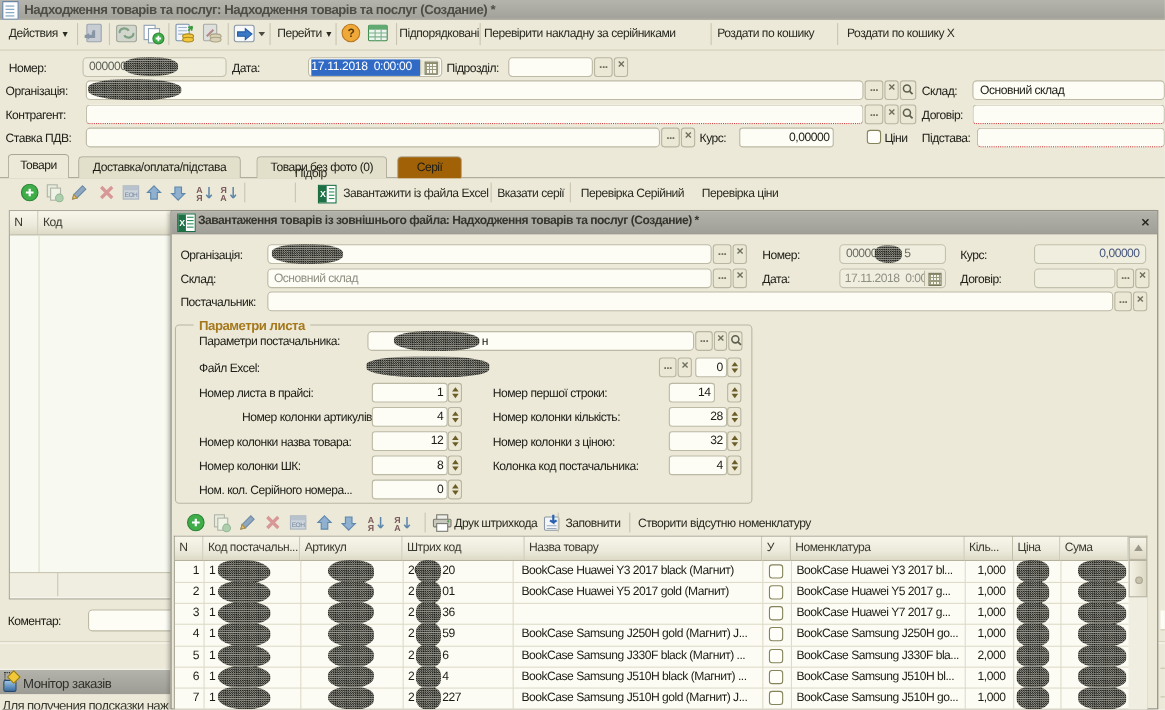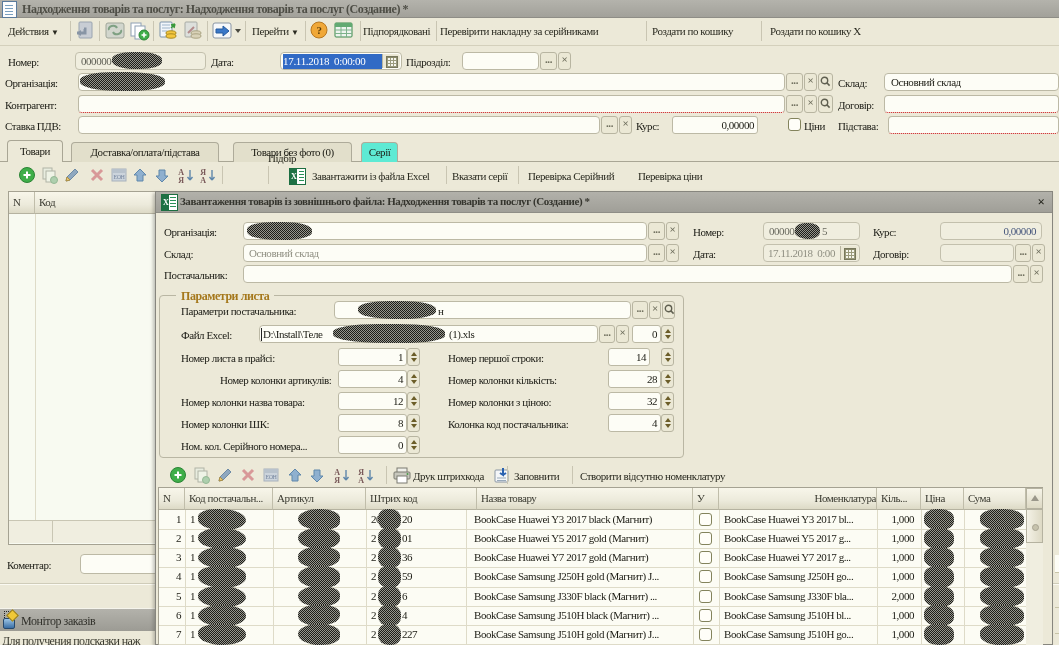--- a/index.html
+++ b/index.html
@@ -1,16 +1,16 @@
 <!DOCTYPE html>
 <html><head><meta charset="utf-8">
 <style>
 html,body{margin:0;padding:0;}
 #root{position:relative;width:1059px;height:645px;overflow:hidden;
-  background:#ece9d8;font-family:Liberation Serif, serif;font-size:11px;color:#1c1c14;letter-spacing:-0.45px;}
+  background:#ece9d8;font-family:Liberation Sans, sans-serif;font-size:11px;color:#1c1c14;letter-spacing:-0.45px;}
 .abs{position:absolute;}
 .lbl{position:absolute;white-space:nowrap;color:#21211a;}
 .fld{position:absolute;background:#fdfdf6;border:1px solid #bcb9a5;border-radius:4px;box-sizing:border-box;}
 .fldd{position:absolute;background:#f0eedf;border:1px solid #c3c0ad;border-radius:4px;box-sizing:border-box;color:#6b6b60;}
 .fbtn{position:absolute;background:#ebe8d5;border:1px solid #b8b5a1;border-radius:3px;box-sizing:border-box;
   color:#6f6f5e;text-align:center;font-weight:bold;}
 .sep{position:absolute;width:1px;background:#c9c5b2;}
 .blob{position:absolute;background:
   repeating-conic-gradient(#1d1d18 0% 25%, #96968e 0% 50%) 0 0/2px 2px;
   border-radius:40% 44% 42% 46%;}
@@ -158,21 +158,21 @@
 <div class="num" style="left:672px;top:116px;width:86px;height:18px;">0,00000</div>
 <div class="chk" style="left:788px;top:118px;"></div>
 <div class="lbl" style="left:804px;top:120px;">Ціни</div>
 <div class="lbl" style="left:838px;top:120px;">Підстава:</div>
 <div class="fld" style="left:888px;top:116px;width:171px;height:18px;border-bottom:1px dotted #c00000;"></div>
 
 <div class="abs" style="left:0;top:161px;width:1059px;height:1px;background:#a9a695;"></div>
 <div class="abs" style="left:7px;top:140px;width:56px;height:22px;background:#ece9d8;border:1px solid #a9a695;border-bottom:none;border-radius:4px 4px 0 0;padding:4px 0 0 0;text-align:center;box-sizing:border-box;z-index:2;">Товари</div>
 <div class="abs" style="left:71px;top:142px;width:148px;height:20px;background:#e2dfcb;border:1px solid #aeab9a;border-bottom:none;border-radius:4px 4px 0 0;padding:3px 0 0 0;text-align:center;box-sizing:border-box;">Доставка/оплата/підстава</div>
 <div class="abs" style="left:233px;top:142px;width:119px;height:20px;background:#e2dfcb;border:1px solid #aeab9a;border-bottom:none;border-radius:4px 4px 0 0;padding:3px 0 0 0;text-align:center;box-sizing:border-box;">Товари без фото (0)</div>
-<div class="abs" style="left:361px;top:142px;width:37px;height:20px;background:#5eead4;border:1px solid #aeab9a;border-bottom:none;border-radius:4px 4px 0 0;padding:3px 0 0 0;text-align:center;box-sizing:border-box;">Серії</div>
+<div class="abs" style="left:361px;top:142px;width:59px;height:20px;background:#a16207;border:1px solid #aeab9a;border-bottom:none;border-radius:4px 4px 0 0;padding:3px 0 0 0;text-align:center;box-sizing:border-box;">Серії</div>
 
 <div id="itb" class="abs"></div>
 <svg class="abs" style="left:19px;top:167px;" width="17" height="17" viewBox="0 0 17 17">
       <circle cx="8" cy="8" r="7.5" fill="#3fae49" stroke="#2c8436"></circle>
       <path d="M4.5 8 h7 M8 4.5 v7" stroke="#fff" stroke-width="2"></path>
     </svg>
 <svg class="abs" style="left:41px;top:167px;" width="17" height="17" viewBox="0 0 17 17">
       <rect x="2" y="1" width="9" height="11" fill="#e8ecdf" stroke="#b0b4a6"></rect>
       <rect x="5" y="4" width="9" height="11" fill="#eff3e6" stroke="#b0b4a6"></rect>
       <circle cx="13" cy="13" r="3.5" fill="#aecfae" stroke="#94b894"></circle>
@@ -314,25 +314,20 @@
 <div class="fbtn" style="left:632px;top:301px;width:16px;height:18px;">...</div>
 <div class="fbtn" style="left:649px;top:301px;width:12px;height:18px;">×</div>
 <div class="fbtn" style="left:662px;top:301px;width:13px;height:18px;">
       <svg width="11" height="13" viewBox="0 0 11 13" style="position:absolute;left:1px;top:2px;">
         <circle cx="4.5" cy="4.5" r="3.2" fill="none" stroke="#5f5f50" stroke-width="1.4"></circle>
         <line x1="6.8" y1="6.8" x2="9.6" y2="9.6" stroke="#5f5f50" stroke-width="1.6"></line>
       </svg>
     </div>
 
 <div class="lbl" style="left:181px;top:329px;">Файл Excel:</div>
-<div class="fld" style="left:259px;top:325px;width:339px;height:18px;">
-      <div style="position:absolute;left:1px;top:2px;width:1px;height:13px;background:#222;"></div>
-      <span style="position:absolute;left:3px;top:2px;">D:\Install\Теле</span>
-      <span style="position:absolute;left:189px;top:2px;">(1).xls</span>
-    </div>
 <div class="blob" style="left:333px;top:324px;width:112px;height:19px;border-radius:40% 42% 38% 45%;"></div>
 <div class="fbtn" style="left:599px;top:325px;width:16px;height:18px;">...</div>
 <div class="fbtn" style="left:616px;top:325px;width:13px;height:18px;">×</div>
 <div class="num" style="left:632px;top:325px;width:29px;height:18px;">0</div>
 <div class="spin" style="left:661px;top:325px;height:18px;"></div>
 
 <div class="lbl" style="left:181px;top:352px;">Номер листа в прайсі:</div>
 <div class="num" style="left:338px;top:348px;width:69px;height:18px;">1</div>
 <div class="spin" style="left:407px;top:348px;height:18px;"></div>
 <div class="lbl" style="left:448px;top:352px;">Номер першої строки:</div>
@@ -421,21 +416,21 @@
 <div class="tbtxt" style="left:580px;top:470px;">Створити відсутню номенклатуру</div>
 
 <div id="dtable" class="abs"></div>
 <div class="abs" style="left:158px;top:487px;width:885px;height:158px;background:#fcfcf4;border:1px solid #a5a292;border-bottom:none;box-sizing:border-box;"></div>
 <div class="hdrcell" style="left:159px;top:488px;width:26px;height:22px;">N</div>
 <div class="hdrcell" style="left:185px;top:488px;width:88px;height:22px;">Код постачальн...</div>
 <div class="hdrcell" style="left:273px;top:488px;width:93px;height:22px;">Артикул</div>
 <div class="hdrcell" style="left:366px;top:488px;width:111px;height:22px;">Штрих код</div>
 <div class="hdrcell" style="left:477px;top:488px;width:216px;height:22px;">Назва товару</div>
 <div class="hdrcell" style="left:693px;top:488px;width:26px;height:22px;">У</div>
-<div class="hdrcell" style="left:719px;top:488px;width:158px;height:22px;text-align:right;">Номенклатура</div>
+<div class="hdrcell" style="left:719px;top:488px;width:158px;height:22px;">Номенклатура</div>
 <div class="hdrcell" style="left:877px;top:488px;width:44px;height:22px;">Кіль...</div>
 <div class="hdrcell" style="left:921px;top:488px;width:43px;height:22px;">Ціна</div>
 <div class="hdrcell" style="left:964px;top:488px;width:62px;height:22px;">Сума</div>
 <div class="abs" style="left:1026px;top:488px;width:17px;height:157px;background:#f0eee0;"></div>
 <div class="abs" style="left:1026px;top:488px;width:17px;height:21px;background:linear-gradient(#f6f4e8,#ddd9c4);border:1px solid #b5b2a0;box-sizing:border-box;">
       <div class="abs" style="left:4px;top:7px;border:4px solid transparent;border-bottom:6px solid #9a978a;margin-top:-5px;"></div>
     </div>
 <div class="abs" style="left:1026px;top:509px;width:17px;height:34px;background:linear-gradient(90deg,#f4f2e6,#ddd9c4);border:1px solid #b5b2a0;box-sizing:border-box;">
       <div class="abs" style="left:5px;top:14px;width:5px;height:5px;border-radius:50%;background:#c6c2ac;border:1px solid #a8a492;"></div>
     </div>
@@ -477,21 +472,20 @@
 <div class="blob" style="left:924px;top:528px;width:30px;height:21px;"></div>
 <div class="blob" style="left:980px;top:528px;width:44px;height:21px;"></div>
 <div class="rowline" style="left:159px;top:567px;width:867px;"></div>
 <div class="cell" style="left:159px;top:548px;width:26px;height:19px;text-align:right;padding-right:4px;box-sizing:border-box;">3</div>
 <div class="cell" style="left:186px;top:548px;width:86px;">1</div>
 <div class="blob" style="left:198px;top:547px;width:48px;height:21px;border-radius:54% 50% 50% 55%;"></div>
 <div class="blob" style="left:298px;top:547px;width:42px;height:21px;border-radius:50% 45% 58% 55%;"></div>
 <div class="cell" style="left:367px;top:548px;width:30px;">2</div>
     <div class="cell" style="left:398px;top:548px;width:40px;">36</div>
 <div class="blob" style="left:378px;top:547px;width:23px;height:21px;"></div>
-<div class="cell" style="left:470px;top:548px;width:220px;">BookCase Huawei Y7 2017 gold (Магнит)</div>
 <div class="chk" style="left:699px;top:551px;"></div>
 <div class="cell" style="left:720px;top:548px;width:156px;">BookCase Huawei Y7 2017 g...</div>
 <div class="cell" style="left:877px;top:548px;width:40px;text-align:right;box-sizing:border-box;padding-right:3px;">1,000</div>
 <div class="blob" style="left:924px;top:547px;width:30px;height:21px;"></div>
 <div class="blob" style="left:980px;top:547px;width:44px;height:21px;"></div>
 <div class="rowline" style="left:159px;top:587px;width:867px;"></div>
 <div class="cell" style="left:159px;top:567px;width:26px;height:20px;text-align:right;padding-right:4px;box-sizing:border-box;">4</div>
 <div class="cell" style="left:186px;top:567px;width:86px;">1</div>
 <div class="blob" style="left:198px;top:566px;width:48px;height:22px;border-radius:41% 45% 50% 55%;"></div>
 <div class="blob" style="left:298px;top:566px;width:42px;height:22px;border-radius:50% 45% 42% 55%;"></div>

